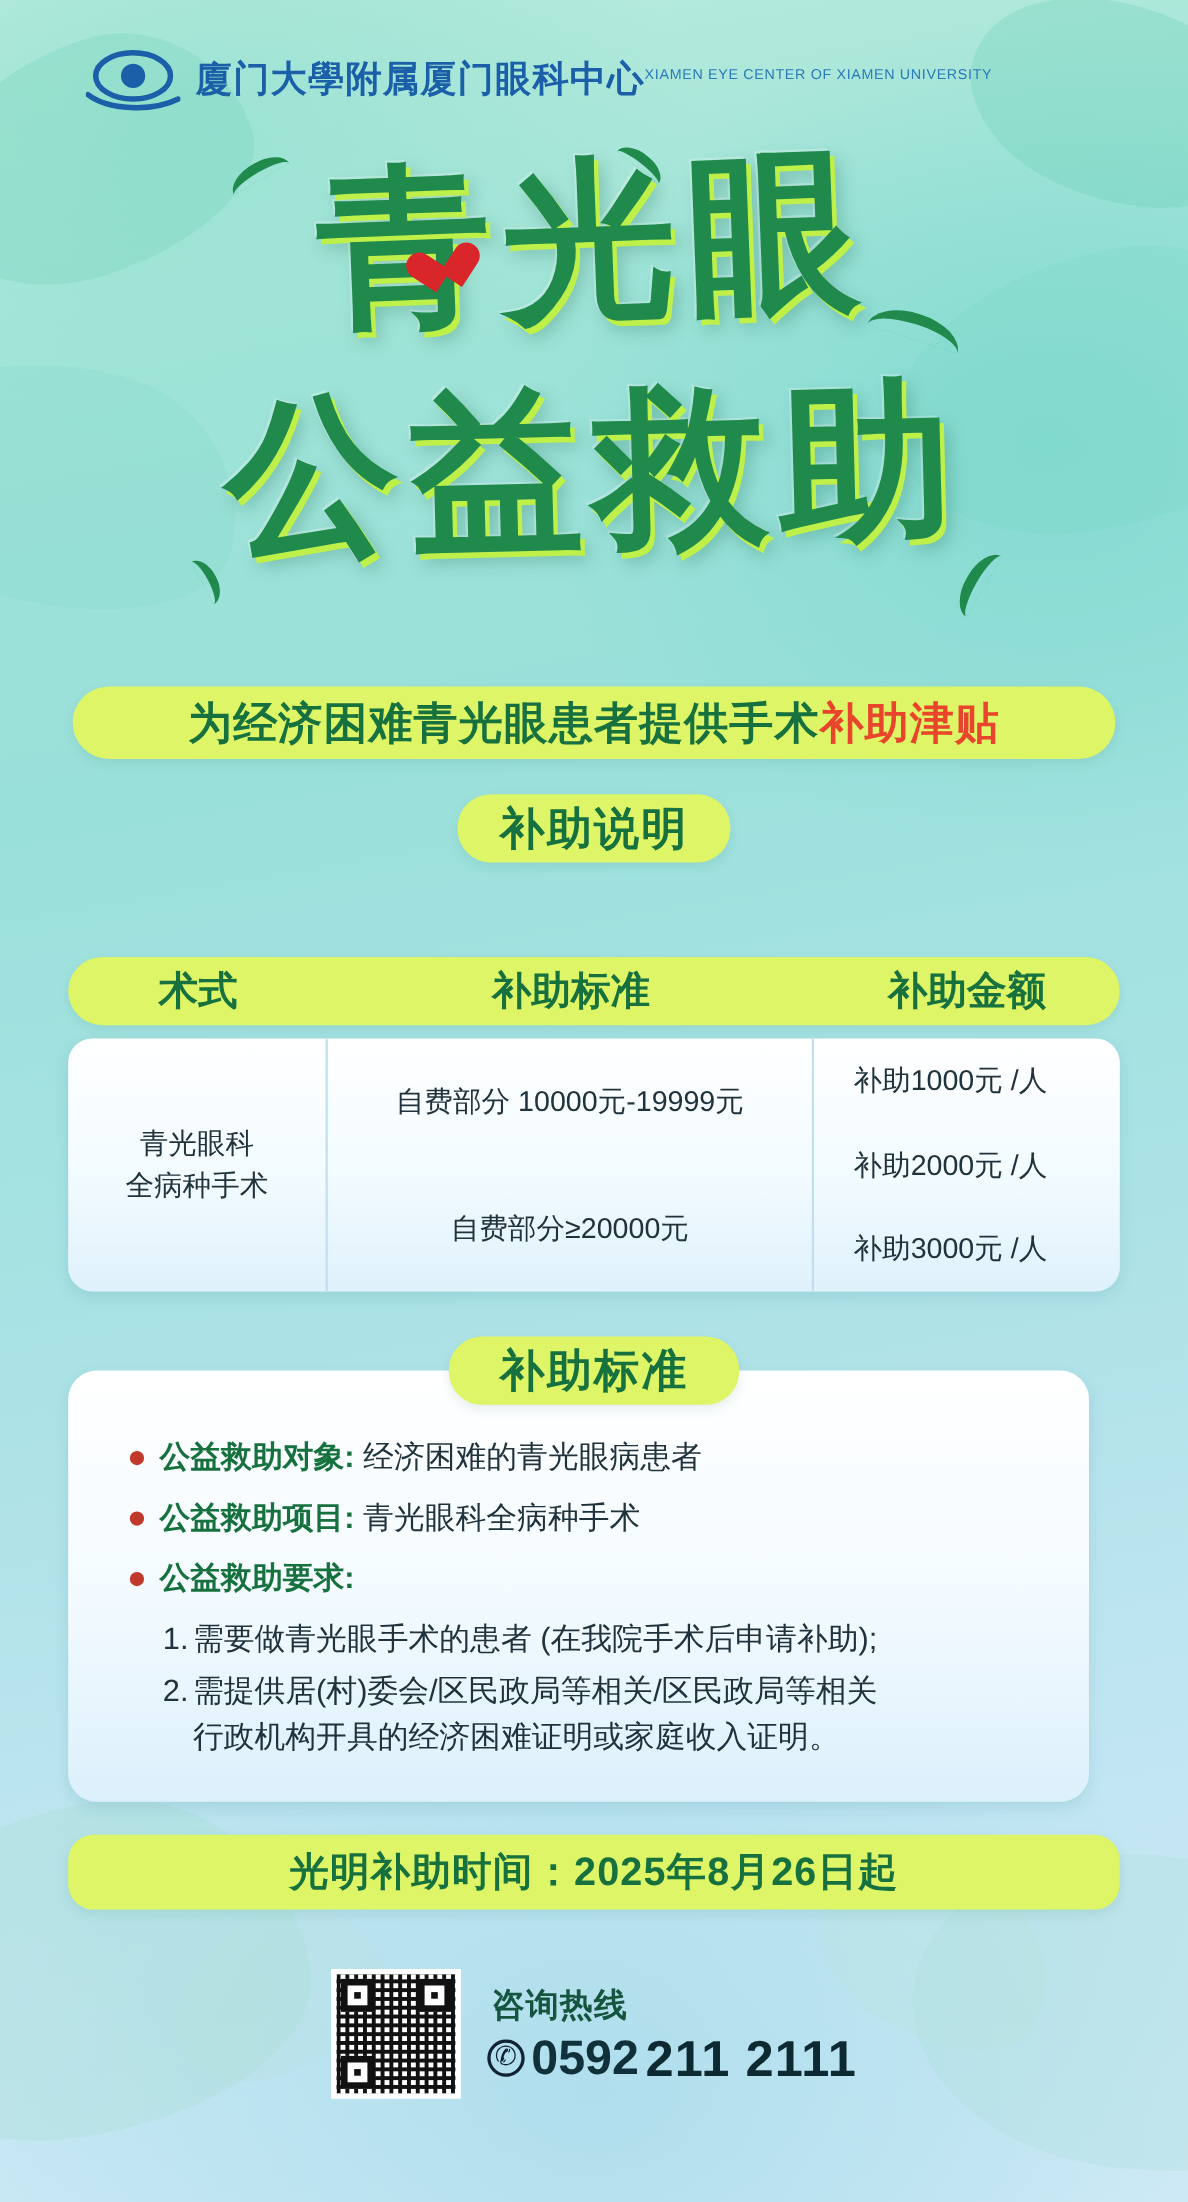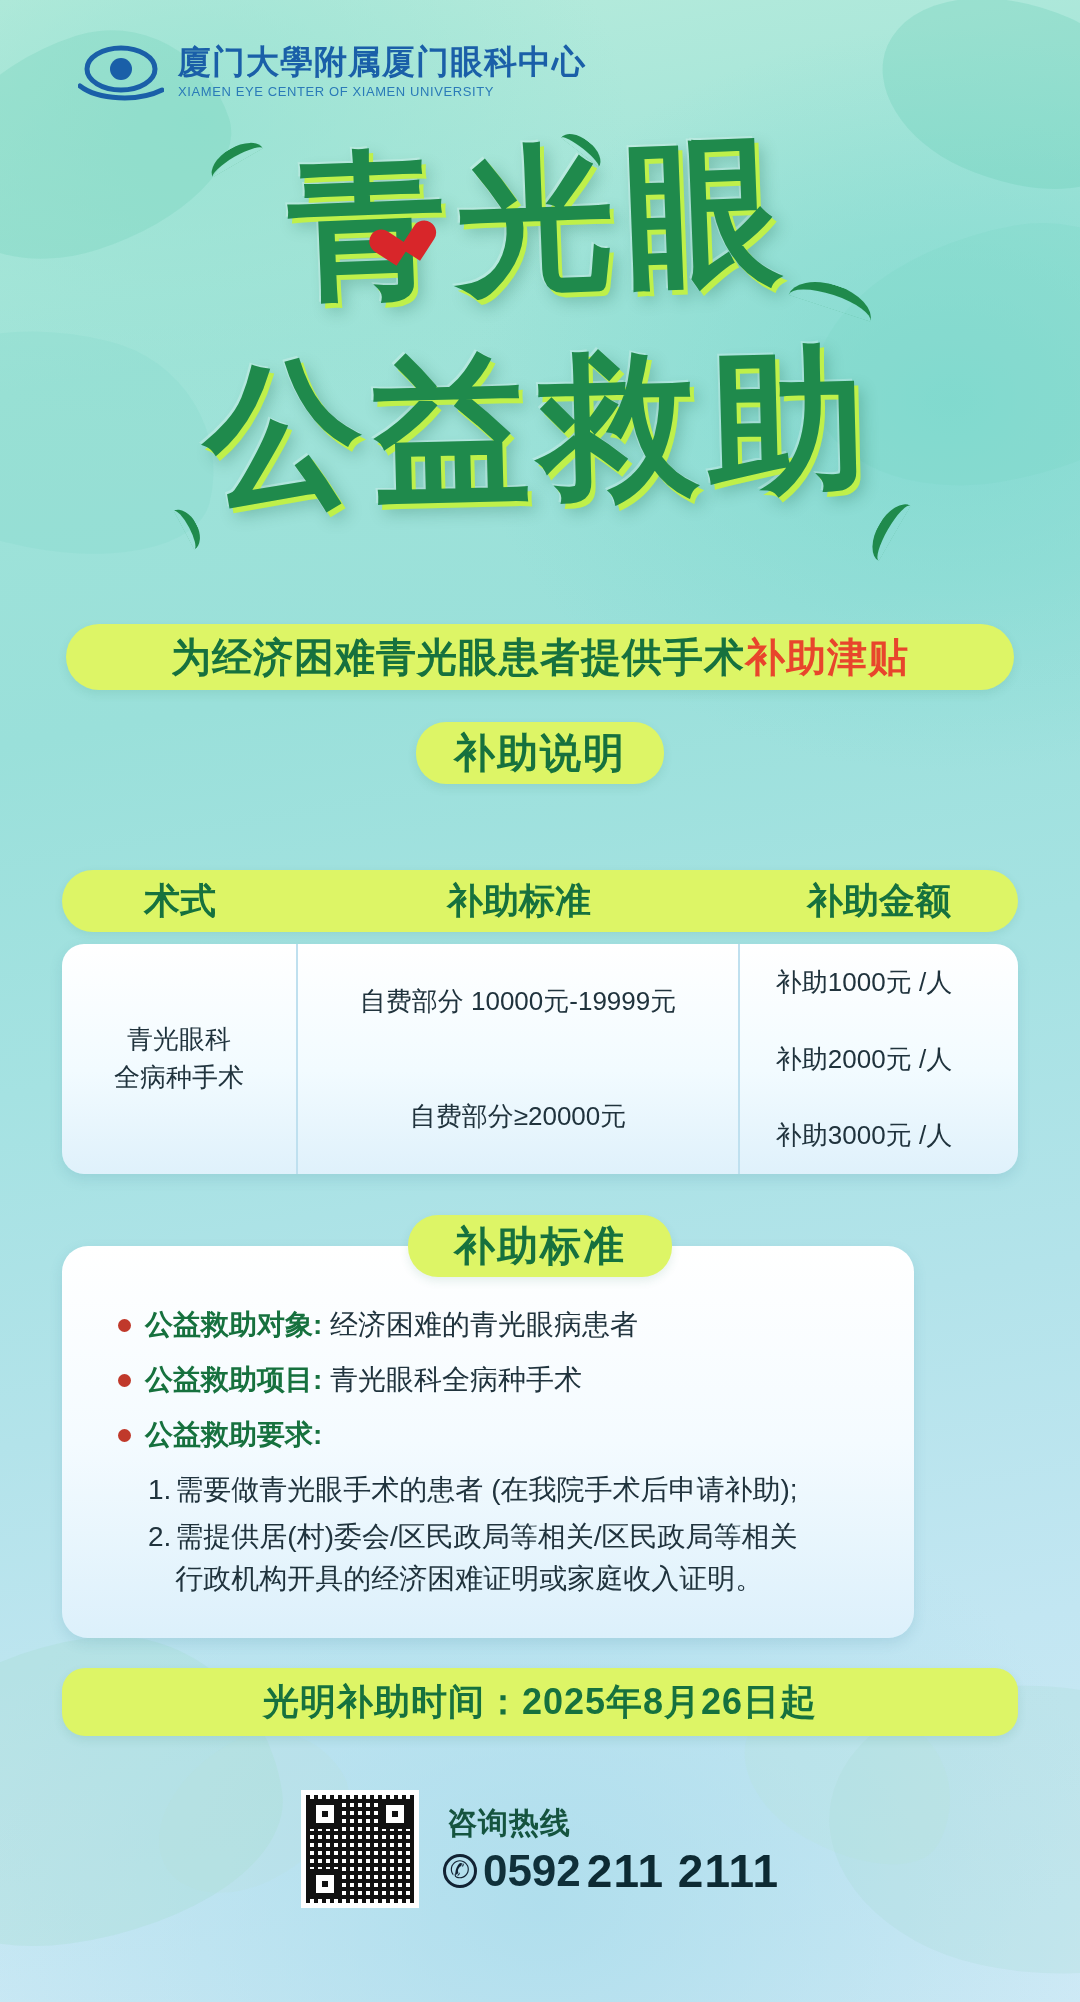--- a/index.html
+++ b/index.html
@@ -34,21 +34,21 @@
   .leaf.l8 { width: 200px; height: 140px; left: 150px; bottom: 120px; background: #b7e3d6; transform: rotate(-28deg); opacity:.2; }
 
   .page { position: relative; z-index: 2; width: 1080px; height: 2002px; }
 
   
   .logo-row {
     position: absolute; left: 78px; top: 42px;
     display: flex; align-items: center; gap: 14px;
   }
   .logo-mark { width: 86px; height: 60px; position: relative; }
-  .logo-text { display: flex; flex-direction: column; justify-content: center; }
+  .logo-text { display: flex; flex-direction: row; justify-content: center; }
   .logo-cn {
     font-size: 33px; font-weight: bold; color: #1a5fa8; letter-spacing: 1px;
     line-height: 1.05; white-space: nowrap;
   }
   .logo-en {
     font-size: 13px; color: #2a7ab8; letter-spacing: 0.6px; margin-top: 5px;
     white-space: nowrap;
   }
 
   
@@ -137,21 +137,21 @@
   .tb-col1 .cell-lines { text-align: center; font-size: 26px; color: #20333d; line-height: 1.45; }
   .tb-col2 { width: 442px; border-right: 2px solid #bfe0ef; display: flex; flex-direction: column; }
   .tb-col3 { width: 248px; display: flex; flex-direction: column; }
   .tb-row {
     flex: 1; display: flex; align-items: center; justify-content: center;
     font-size: 26px; color: #20333d; white-space: nowrap;
   }
 
   
   .req-card {
-    position: absolute; left: 62px; top: 1246px; width: 852px; height: 392px;
+    position: absolute; left: 62px; top: 1246px; width: 928px; height: 392px;
     background: linear-gradient(180deg, #ffffff 0%, #f4fbff 50%, #dcf0fb 100%);
     border-radius: 26px; padding: 58px 46px 0 46px;
     box-shadow: 0 5px 14px rgba(40,110,140,0.14);
   }
   .req-item { display: flex; align-items: flex-start; margin-bottom: 13px; }
   .dot {
     width: 13px; height: 13px; background: #c0392b; border-radius: 50%;
     margin: 15px 14px 0 10px; flex: none;
   }
   .req-text { font-size: 28px; color: #20333d; line-height: 1.5; }

